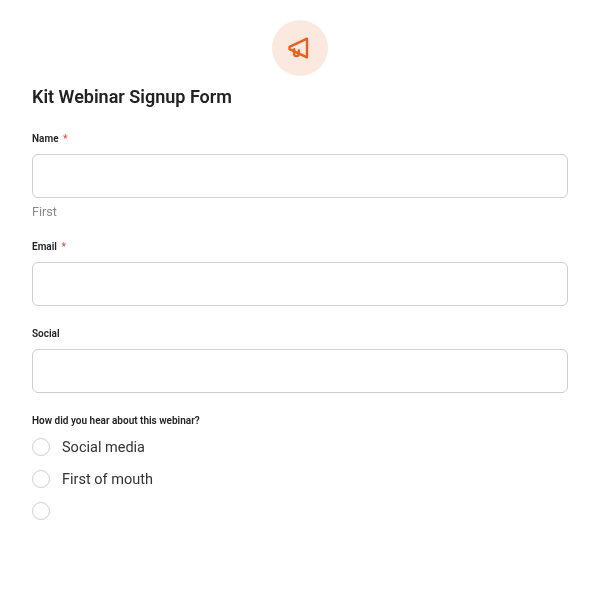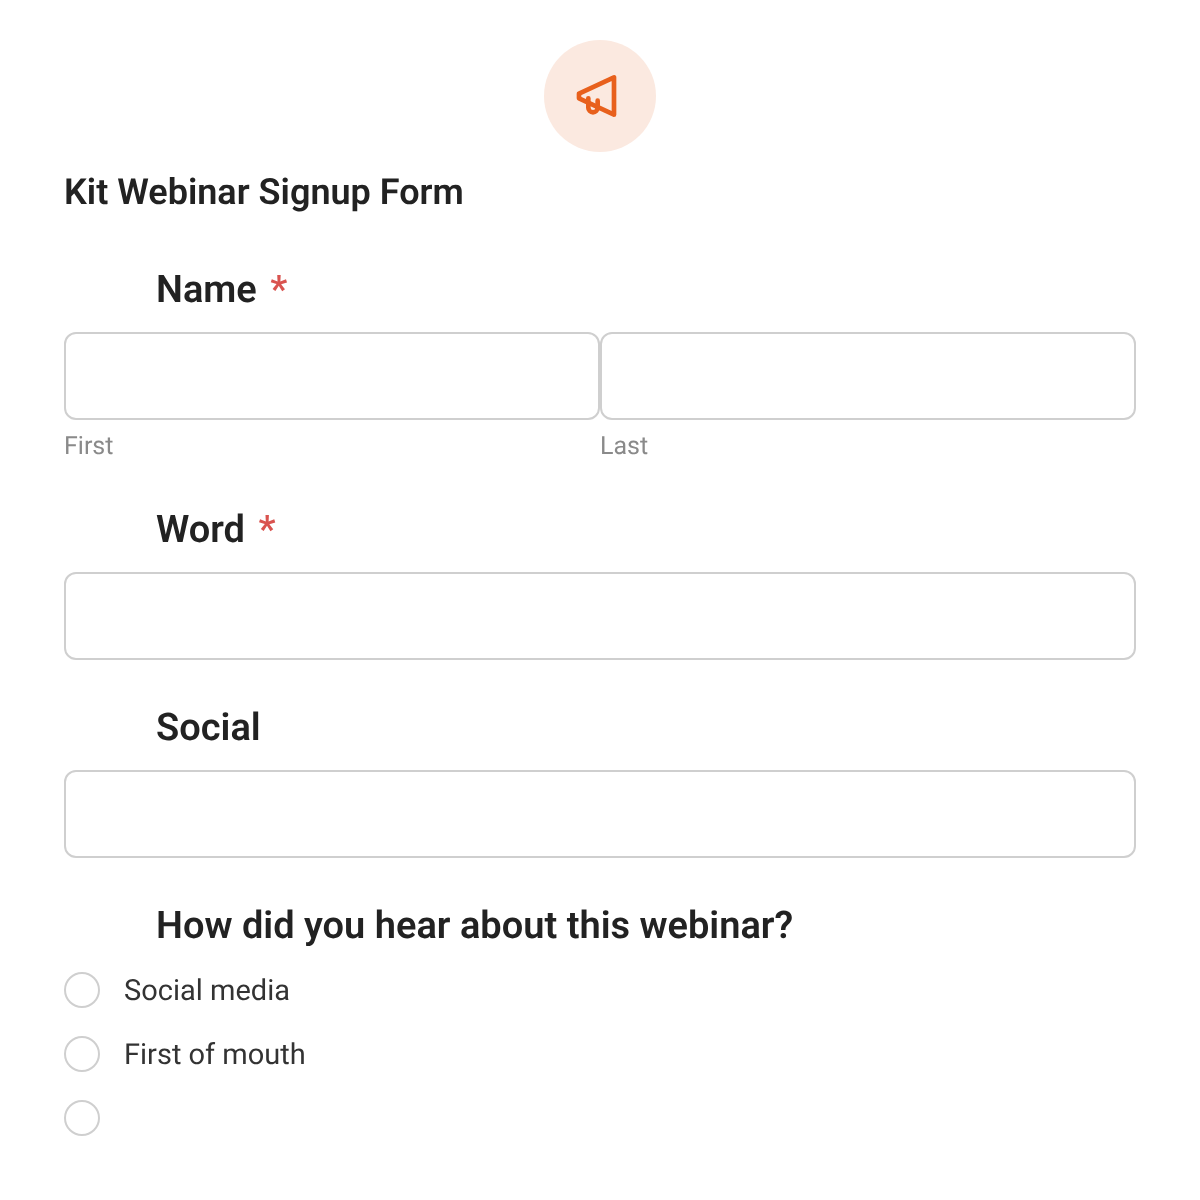--- a/index.html
+++ b/index.html
@@ -38,26 +38,25 @@
     stroke-linejoin: round;
   }
   .form-title {
     text-align: left;
     font-size: 18px;
     font-weight: 600;
     color: #222;
     margin-bottom: 26px;
   }
   .field-label {
-    font-size: 19px;
+    font-size: 10px;
     font-weight: 600;
     color: #222;
     margin-bottom: 10px;
     display: block;
-    margin-left: 46px;
   }
   .required {
     color: #d9534f;
     margin-left: 2px;
   }
   .row {
     display: flex;
     margin-bottom: 22px;
   }
   .col {
@@ -125,30 +124,26 @@
   <div class="field-block">
     <label class="field-label">
       <span>Name</span>
       <span class="required">*</span>
     </label>
     <div class="row">
       <div class="col">
         <input type="text" style="">
         <span class="sublabel">First</span>
       </div>
-      <div class="col">
-        <input type="text" style="">
-        <span class="sublabel">Last</span>
-      </div>
     </div>
   </div>
 
   <div class="field-block">
     <label class="field-label">
-      <span>Word</span>
+      <span>Email</span>
       <span class="required">*</span>
     </label>
     <input type="text" style="">
   </div>
 
   <div class="field-block">
     <label class="field-label">Social</label>
     <input type="text" style="">
   </div>
 

